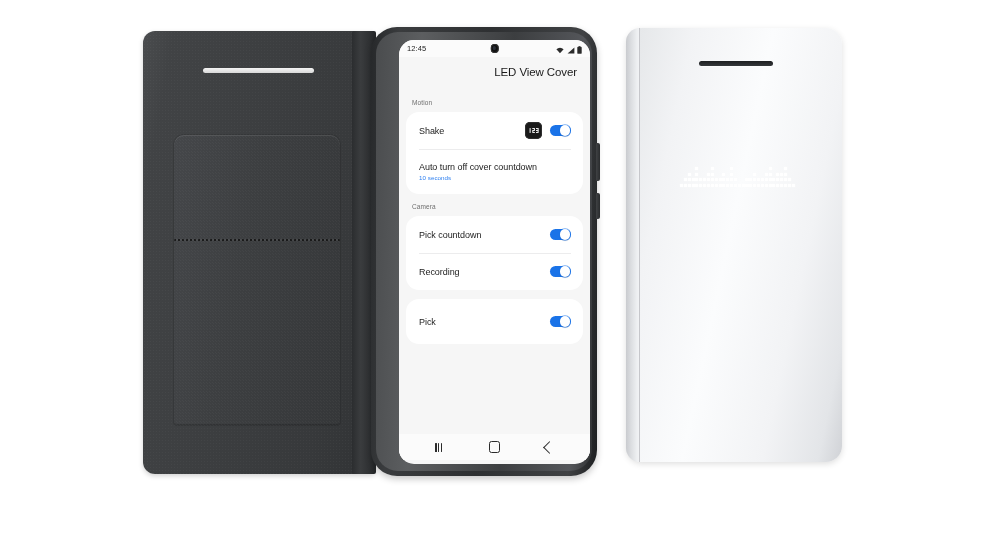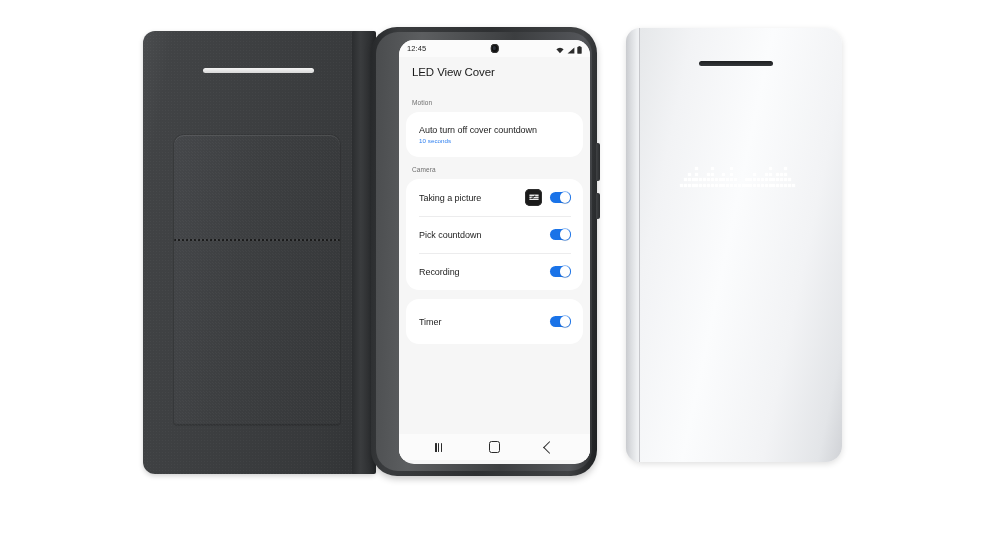--- a/index.html
+++ b/index.html
@@ -185,20 +185,21 @@
     border-radius: 50%;
     background: #2a2f38;
   }
 
   .screen-title {
     font-size: 11.5px;
     color: #1b1b1b;
     padding: 9px 13px 12px 13px;
     background: #f6f6f6;
     letter-spacing: -0.1px;
+    text-align: right;
   }
 
   .scroll-area {
     background: #f6f6f6;
     height: 370px;
     position: relative;
   }
 
   .section-label {
     font-size: 6.5px;
@@ -414,77 +415,82 @@
 
       <div class="screen-title">LED View Cover</div>
 
       <div class="scroll-area">
 
         <div class="section-label">Motion</div>
         <div class="card">
 
 
 
+          <div class="row">
+            <div class="row-texts">
+              <div class="row-label">Shake</div>
+            </div>
+            <div class="led-icon">
+              <svg width="12" height="11" viewBox="0 0 12 11">
+                <rect x="1.6" y="3.1" width="1.0" height="4.8" fill="#fff"></rect>
+                <rect x="4.3" y="3.1" width="2.6" height="0.9" fill="#fff"></rect>
+                <rect x="5.9" y="3.8" width="1.0" height="1.3" fill="#fff"></rect>
+                <rect x="4.3" y="5.0" width="2.6" height="0.9" fill="#fff"></rect>
+                <rect x="4.3" y="5.7" width="1.0" height="1.3" fill="#fff"></rect>
+                <rect x="4.3" y="7.0" width="2.6" height="0.9" fill="#fff"></rect>
+                <rect x="8.0" y="3.1" width="2.6" height="0.9" fill="#fff"></rect>
+                <rect x="9.6" y="3.8" width="1.0" height="1.3" fill="#fff"></rect>
+                <rect x="8.0" y="5.0" width="2.6" height="0.9" fill="#fff"></rect>
+                <rect x="9.6" y="5.7" width="1.0" height="1.3" fill="#fff"></rect>
+                <rect x="8.0" y="7.0" width="2.6" height="0.9" fill="#fff"></rect>
+              </svg>
+            </div>
+            <div class="toggle">
+                <i></i>
+              </div>
+          </div>
 
           <div class="row tall">
             <div class="row-texts">
               <div class="row-label">Auto turn off cover countdown</div>
               <div class="row-sub">10 seconds</div>
             </div>
           </div>
 
         </div>
 
         <div class="section-label">Camera</div>
         <div class="card">
 
+
           <div class="row">
             <div class="row-texts">
-              <div class="row-label">Taking a picture</div>
-            </div>
-            <div class="led-icon">
-              <svg width="12" height="11" viewBox="0 0 12 11">
-                <rect x="1.4" y="2.6" width="9.2" height="1.3" fill="#fff"></rect>
-                <rect x="1.4" y="4.6" width="3.2" height="1.3" fill="#fff"></rect>
-                <rect x="5.6" y="4.6" width="5.0" height="1.3" fill="#fff"></rect>
-                <rect x="1.4" y="6.6" width="9.2" height="1.3" fill="#fff"></rect>
-                <rect x="6.0" y="3.6" width="1.3" height="1.3" fill="#1a1a1a"></rect>
-                <rect x="3.4" y="5.6" width="1.3" height="1.3" fill="#1a1a1a"></rect>
-              </svg>
+              <div class="row-label">Pick countdown</div>
             </div>
             <div class="toggle">
                 <i></i>
               </div>
           </div>
 
           <div class="row">
             <div class="row-texts">
-              <div class="row-label">Pick countdown</div>
+              <div class="row-label">Recording</div>
             </div>
             <div class="toggle">
                 <i></i>
               </div>
           </div>
 
-          <div class="row">
-            <div class="row-texts">
-              <div class="row-label">Recording</div>
-            </div>
-            <div class="toggle">
-                <i></i>
-              </div>
-          </div>
-
         </div>
 
         <div style="height:9px"></div>
         <div class="card">
           <div class="row tall">
             <div class="row-texts">
-              <div class="row-label">Timer</div>
+              <div class="row-label">Pick</div>
             </div>
             <div class="toggle">
                 <i></i>
               </div>
           </div>
         </div>
 
         <div style="height:9px"></div>
 
         <div class="nav-bar">

